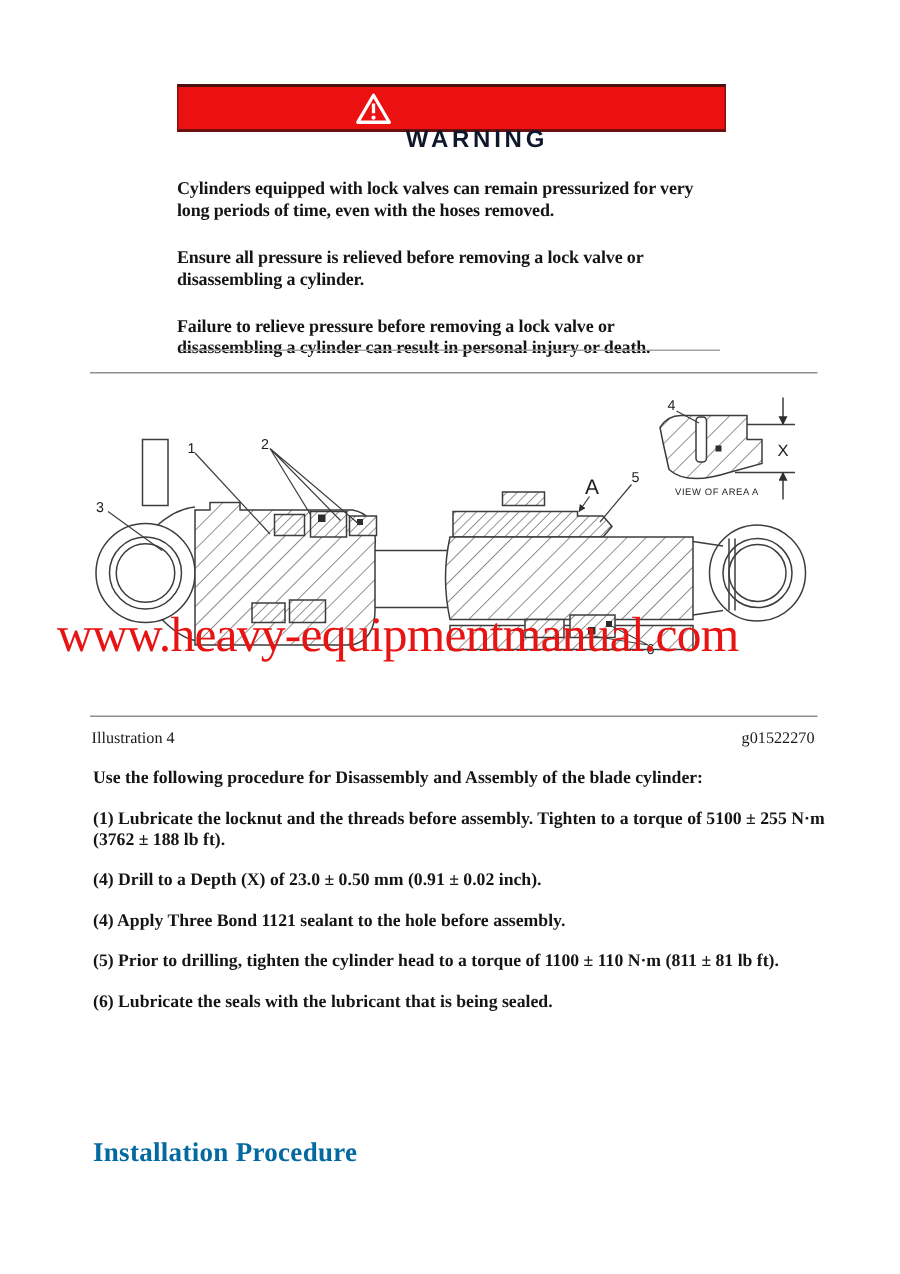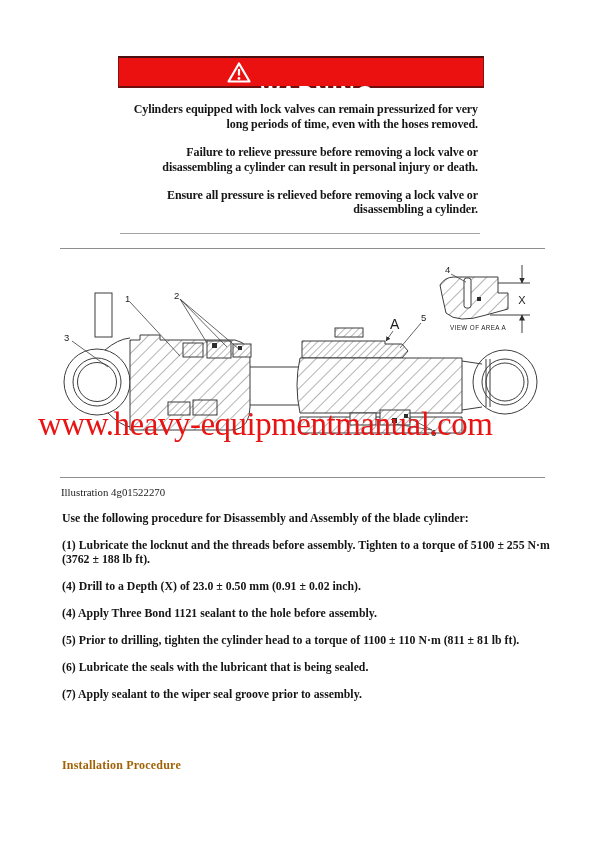--- a/index.html
+++ b/index.html
@@ -4,74 +4,74 @@
 <style>
   html,body{margin:0;padding:0;background:#ffffff;}
   .page{position:relative;width:600px;height:849px;background:#ffffff;overflow:hidden;
         font-family:"Liberation Serif",serif;color:#151515;}
 
   
   .warning-banner{position:absolute;left:118px;top:56px;width:364px;height:28px;
     background:#eb1111;border-top:2px solid #4a1010;border-bottom:2px solid #6d0f0f;
     border-left:1px solid #8a1010;border-right:1px solid #8a1010;
     display:flex;align-items:center;justify-content:center;gap:10px;}
-  .warn-label{color:#ffffff;font-family:"Liberation Sans",sans-serif;font-weight:bold;
-    font-size:20px;letter-spacing:2.5px;margin-top:43px;}
+  .warn-label{color:#0f172a;font-family:"Liberation Sans",sans-serif;font-weight:bold;
+    font-size:16px;letter-spacing:2.5px;margin-top:43px;}
 
   
   .warning-body{position:absolute;left:118px;top:102px;width:360px;
     font-weight:bold;font-size:12px;line-height:1.24;letter-spacing:-0.1px;}
-  .warning-body p{margin:0 0 13px 0;text-align:right;}
+  .warning-body p{margin:16px 0 13px 0;}
 
   
   .rule{position:absolute;height:1px;background:#8f8f8f;}
   .rule-short{left:120px;top:233px;width:360px;background:#a3a3a3;}
   .rule-a{left:60px;top:248px;width:485px;}
   .rule-b{left:60px;top:477px;width:485px;}
 
   
   .diagram{position:absolute;left:50px;top:255px;}
   .diagram text{font-family:"Liberation Sans",sans-serif;fill:#1c1c1c;stroke:none;}
 
   
   .watermark{position:absolute;left:38px;top:406px;width:560px;white-space:nowrap;
     font-family:Liberation Serif, serif;font-size:33px;letter-spacing:-0.5px;
     color:#e81313;}
 
   
   .caption-row{position:absolute;left:61px;top:486px;width:482px;
-    display:flex;font-size:10.8px;color:#1a1a1a;}
+    display:flex;justify-content:space-between;font-size:10.8px;color:#1a1a1a;}
 
   
   .content{position:absolute;left:62px;top:511px;width:502px;
     font-size:11.8px;line-height:1.22;}
   .content p{margin:0 0 12.5px 0;font-weight:bold;}
 
   
   .section-heading{position:absolute;left:62px;top:758px;margin:0;
-    font-size:12px;font-weight:bold;color:#a16207;letter-spacing:0.2px;}
+    font-size:18px;font-weight:bold;color:#0369a1;letter-spacing:0.2px;}
 </style>
 </head>
 <body>
 
 <div class="page">
 
   <div class="warning-banner">
     <svg width="24" height="21" viewBox="0 0 24 21">
       <path d="M12 1.5 L22.5 19.5 L1.5 19.5 Z" fill="none" stroke="#ffffff" stroke-width="2.2" stroke-linejoin="round"></path>
       <rect x="10.9" y="7" width="2.2" height="6.5" fill="#ffffff"></rect>
       <circle cx="12" cy="16.4" r="1.4" fill="#ffffff"></circle>
     </svg>
     <span class="warn-label">WARNING</span>
   </div>
 
   <div class="warning-body">
     <p>Cylinders equipped with lock valves can remain pressurized for very long periods of time, even with the hoses removed.</p>
+    <p>Ensure all pressure is relieved before removing a lock valve or disassembling a cylinder.</p>
     <p>Failure to relieve pressure before removing a lock valve or disassembling a cylinder can result in personal injury or death.</p>
-    <p>Ensure all pressure is relieved before removing a lock valve or disassembling a cylinder.</p>
   </div>
 
   <div class="rule rule-short"></div>
   <div class="rule rule-a"></div>
 
   <svg class="diagram" width="510" height="215" viewBox="0 0 510 215">
     <defs>
       <pattern id="h45" patternUnits="userSpaceOnUse" width="9" height="9" patternTransform="rotate(45)">
         <rect width="9" height="9" fill="#ffffff"></rect>
         <line x1="0" y1="0" x2="0" y2="9" stroke="#6a6a6a" stroke-width="1"></line>
@@ -171,18 +171,17 @@
     <span>g01522270</span>
   </div>
 
   <div class="content">
     <p class="intro">Use the following procedure for Disassembly and Assembly of the blade cylinder:</p>
     <p class="step">(1) Lubricate the locknut and the threads before assembly. Tighten to a torque of 5100 ± 255 N·m (3762 ± 188 lb ft).</p>
     <p class="step">(4) Drill to a Depth (X) of 23.0 ± 0.50 mm (0.91 ± 0.02 inch).</p>
     <p class="step">(4) Apply Three Bond 1121 sealant to the hole before assembly.</p>
     <p class="step">(5) Prior to drilling, tighten the cylinder head to a torque of 1100 ± 110 N·m (811 ± 81 lb ft).</p>
     <p class="step">(6) Lubricate the seals with the lubricant that is being sealed.</p>
-    <p class="step">(7) Apply sealant to the wiper seal groove prior to assembly.</p>
   </div>
 
   <h2 class="section-heading">Installation Procedure</h2>
 
 </div>
 
 </body></html>

